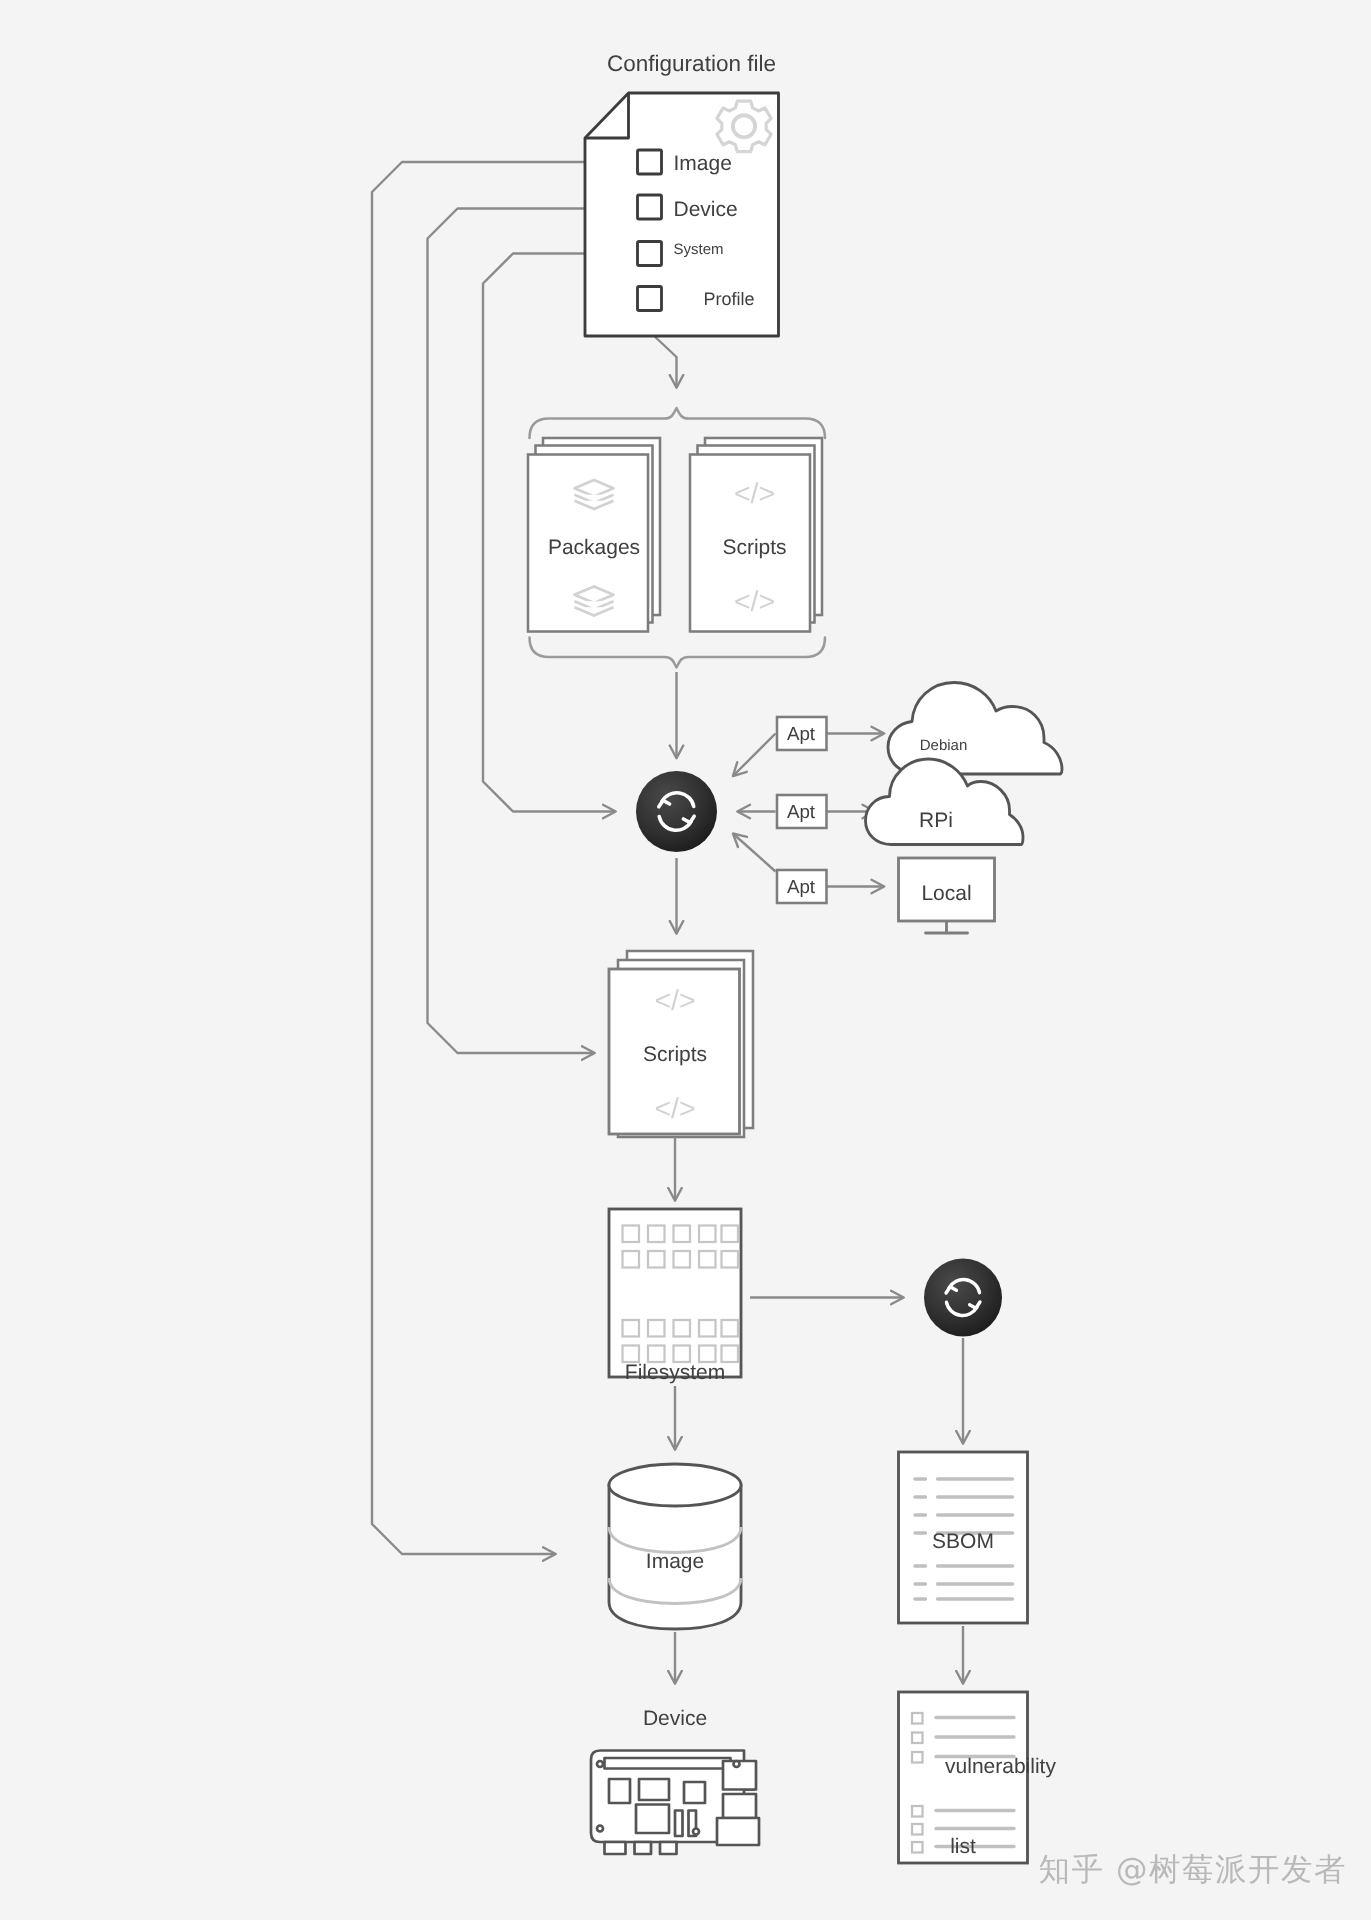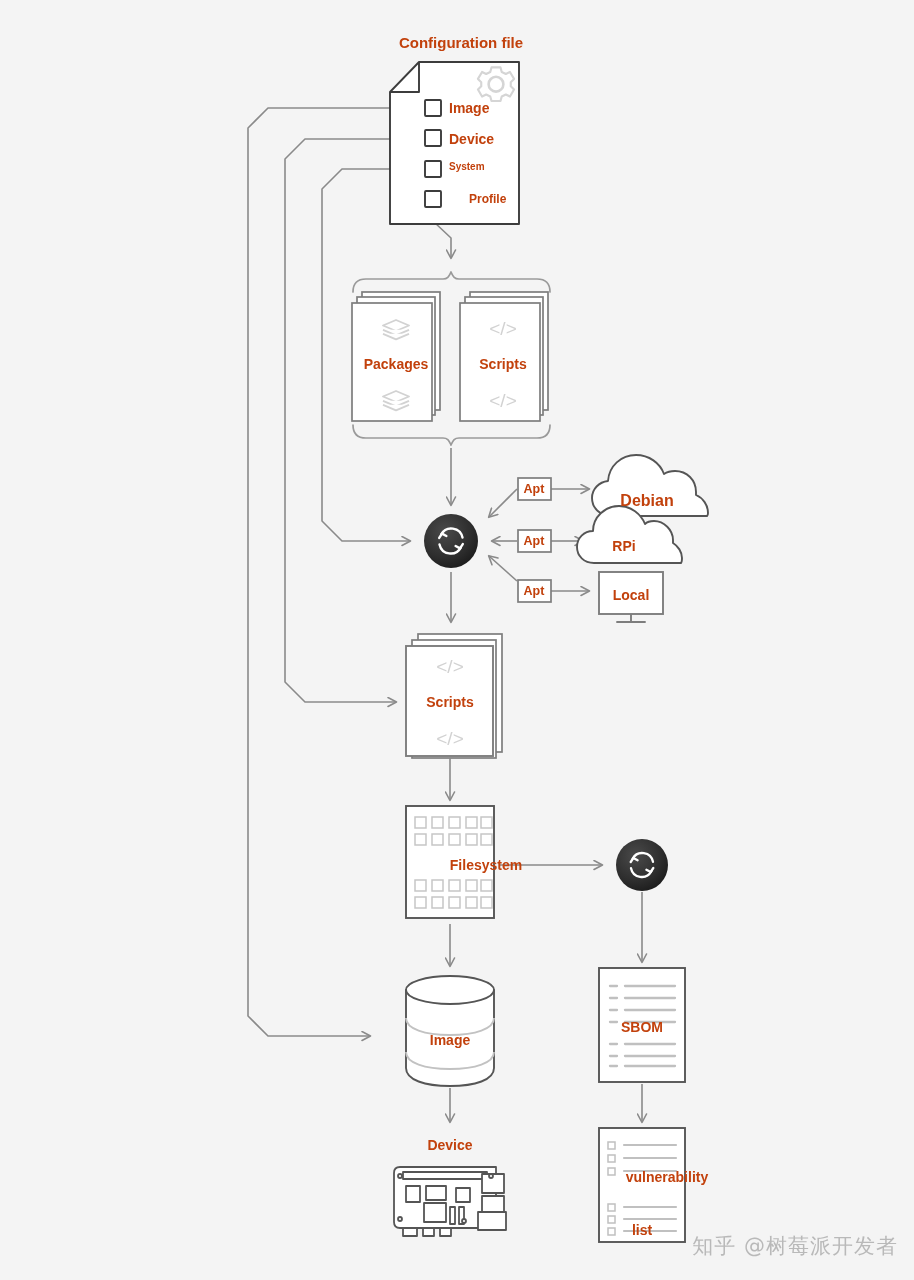--- a/index.html
+++ b/index.html
@@ -7,22 +7,22 @@
     width:914px;height:1280px;
     background:#f4f4f4;
     font-family:"Liberation Sans","DejaVu Sans",sans-serif;
     overflow:hidden;
     position:relative;
   }
   #stage{position:absolute;left:0;top:0;width:914px;height:1280px;}
   svg.layer{position:absolute;left:0;top:0;width:914px;height:1280px;}
   .lbl{
     position:absolute;
-    font-weight:bold;
-    color:#c2410c;
+    font-weight:normal;
+    color:#404040;
     white-space:nowrap;
     pointer-events:none;
   }
   .lbl.c{transform:translateX(-50%);text-align:center;}
   .watermark{
     position:absolute;
     right:16px;bottom:20px;
     font-size:21px;
     color:#b9b9b9;
     letter-spacing:1px;
@@ -330,27 +330,27 @@
   <div class="lbl" style="left:449px;top:161px;font-size:10px;">System</div>
   <div class="lbl" style="left:449px;top:192px;font-size:12px;margin-left:20px;">Profile</div>
 
   <div class="lbl c" style="left:396px;top:356px;font-size:14px;">Packages</div>
   <div class="lbl c" style="left:503px;top:356px;font-size:14px;">Scripts</div>
 
   <div class="lbl c" style="left:534px;top:482px;font-size:12.5px;">Apt</div>
   <div class="lbl c" style="left:534px;top:534px;font-size:12.5px;">Apt</div>
   <div class="lbl c" style="left:534px;top:584px;font-size:12.5px;">Apt</div>
 
-  <div class="lbl c" style="left:647px;top:492px;font-size:16px;">Debian</div>
+  <div class="lbl c" style="left:629px;top:492px;font-size:10px;">Debian</div>
   <div class="lbl c" style="left:624px;top:538px;font-size:14px;">RPi</div>
   <div class="lbl c" style="left:631px;top:587px;font-size:14px;">Local</div>
 
   <div class="lbl c" style="left:450px;top:694px;font-size:14px;">Scripts</div>
 
-  <div class="lbl c" style="left:450px;top:857px;font-size:14px;margin-left:36px;">Filesystem</div>
+  <div class="lbl c" style="left:450px;top:906px;font-size:14px;">Filesystem</div>
 
   <div class="lbl c" style="left:450px;top:1032px;font-size:14px;">Image</div>
 
   <div class="lbl c" style="left:642px;top:1019px;font-size:14px;">SBOM</div>
 
   <div class="lbl c" style="left:450px;top:1137px;font-size:14px;">Device</div>
 
   <div class="lbl c" style="left:642px;top:1169px;font-size:14px;margin-left:25px;">vulnerability</div>
   <div class="lbl c" style="left:642px;top:1188px;font-size:14px;margin-top:34px;">list</div>
 

